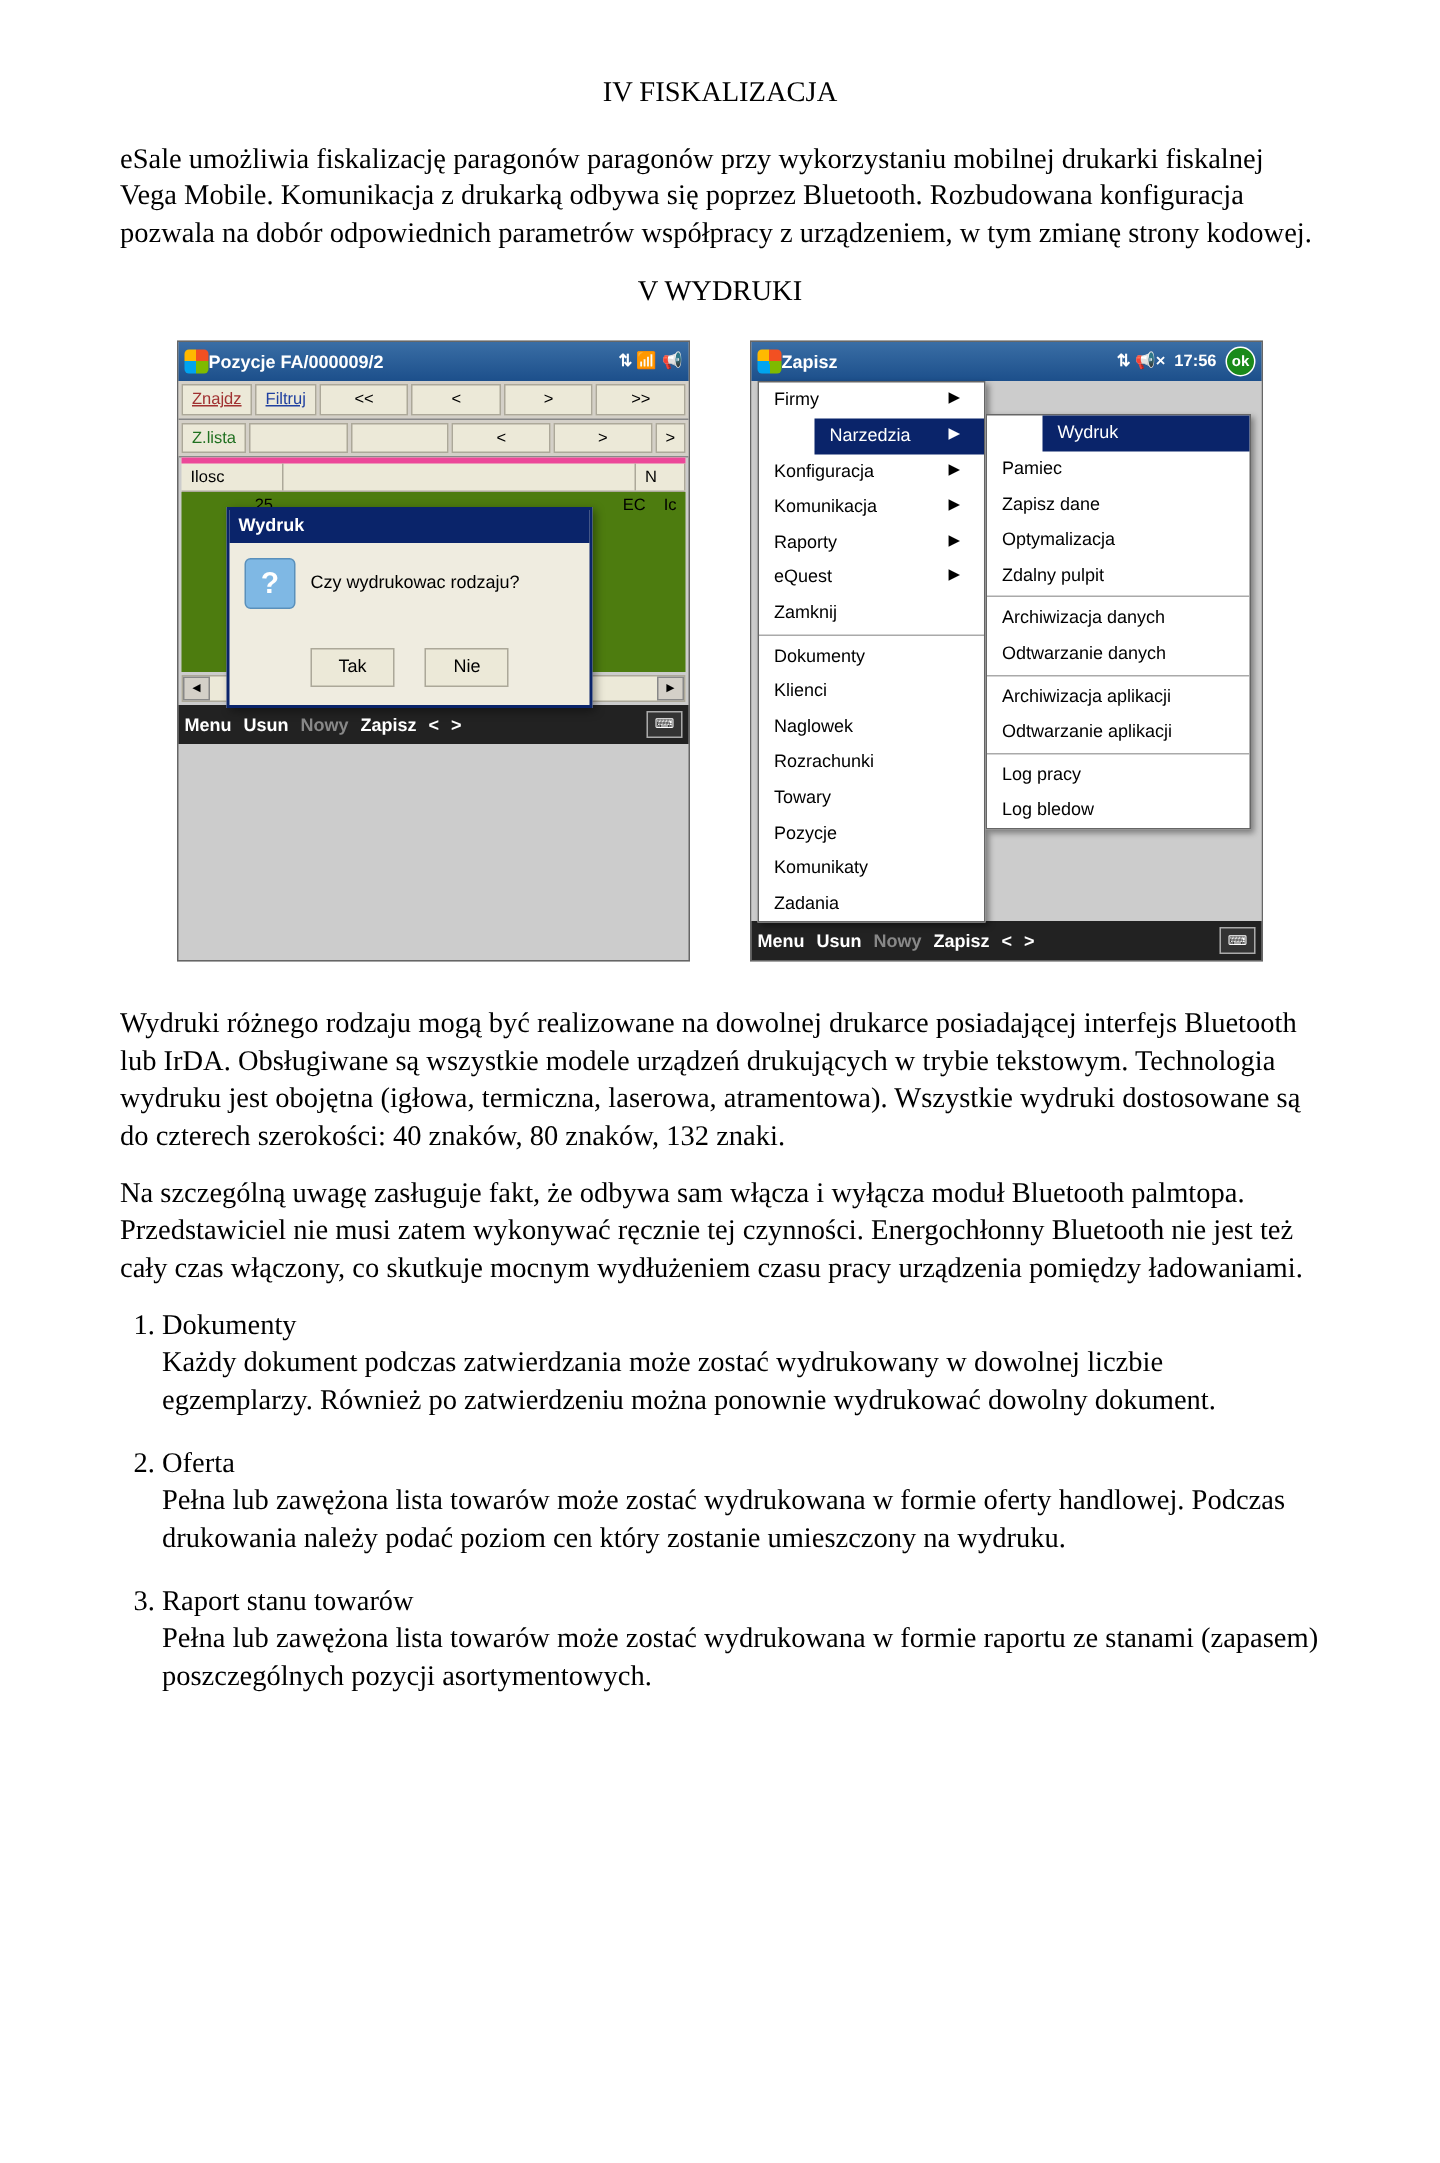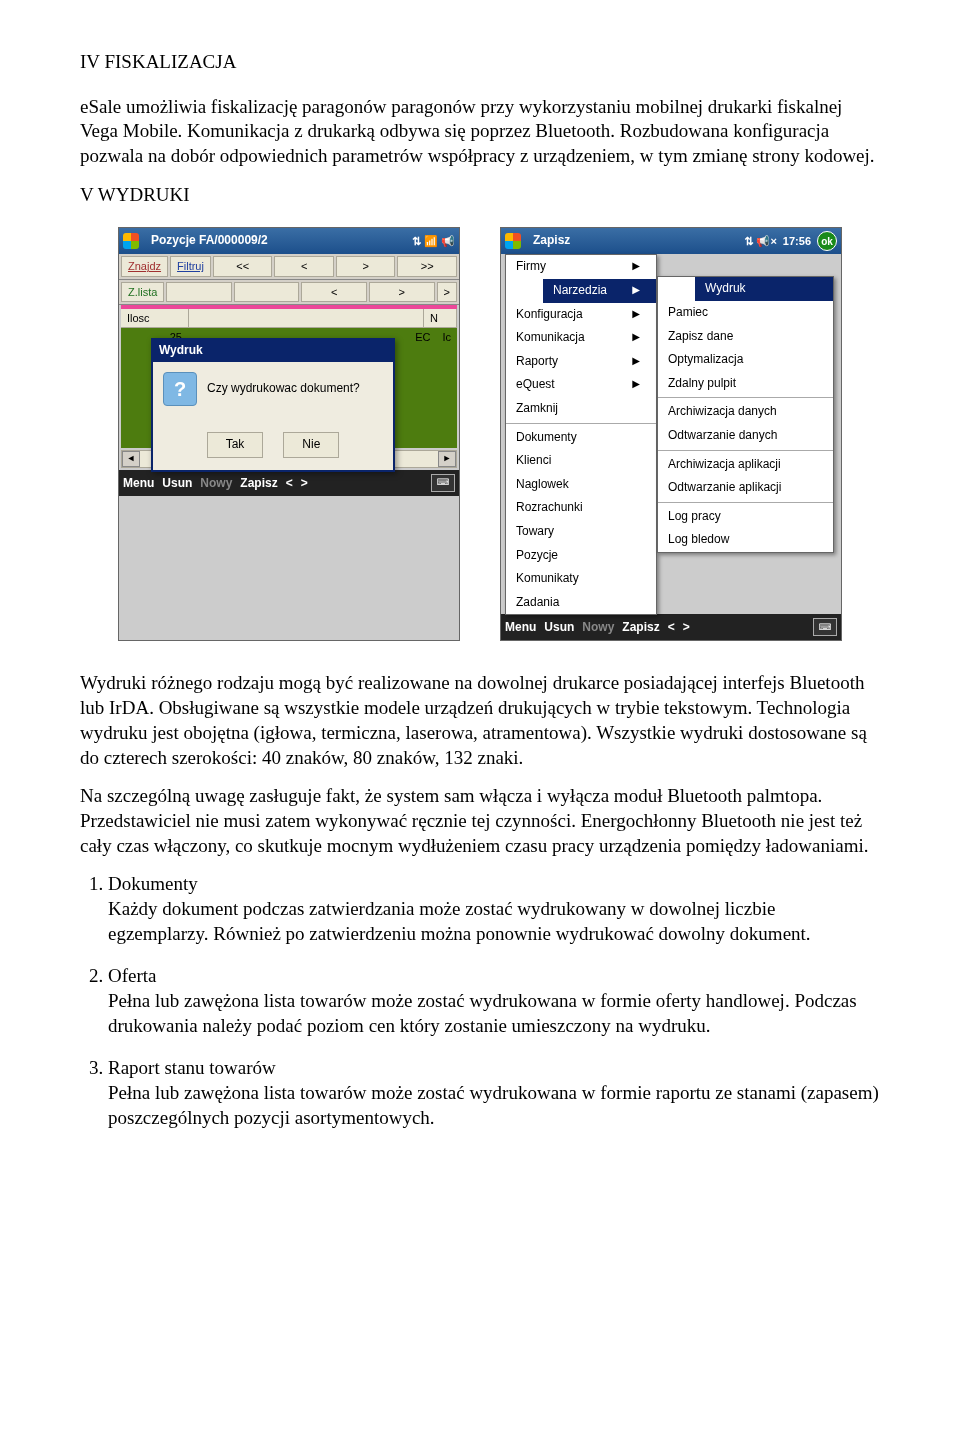--- a/index.html
+++ b/index.html
@@ -7,21 +7,21 @@
     font-size: 19px;
     line-height: 1.3;
     margin: 0;
     padding: 40px 80px;
     color: #000;
     background: #fff;
     width: 960px;
     box-sizing: border-box;
   }
   h2.section-title {
-    text-align: left;
+    text-align: center;
     font-weight: normal;
     font-size: 19px;
     margin: 10px 0 20px 0;
   }
   p { margin: 14px 0 14px 0; }
   .screenshots {
     display: flex;
     justify-content: center;
     gap: 40px;
     margin: 20px 0 30px 0;
@@ -38,22 +38,22 @@
     background: linear-gradient(#3a6ea5, #1c4f8b);
     color: #fff;
     display: flex;
     align-items: center;
     height: 26px;
     padding: 0 4px;
     font-weight: bold;
   }
   .pda .titlebar .start {
     display: inline-flex;
-    align-items: flex-start;
-    gap: 12px;
+    align-items: flex-end;
+    gap: 0;
   }
   .pda .titlebar .flag {
     width: 16px; height: 16px; border-radius: 3px;
     background: conic-gradient(#f25022 0 25%, #7fba00 0 50%, #00a4ef 0 75%, #ffb900 0 100%);
   }
   .pda .titlebar .spacer { flex: 1; }
   .pda .titlebar .icons { display: flex; gap: 6px; align-items: center; font-size: 11px; }
   .pda .titlebar .ok {
     background:#1a8a1a; border:1px solid #fff; border-radius:50%;
     width:18px; height:18px; display:flex; align-items:center; justify-content:center;
@@ -259,21 +259,21 @@
       <div class="row">
         <div class="cell" style="width:55px;text-align:right">25</div>
         <div class="cell" style="flex:1"></div>
         <div class="cell">EC</div>
         <div class="cell">Ic</div>
       </div>
       <div class="dialog">
         <div class="dlg-title">Wydruk</div>
         <div class="dlg-body">
           <div class="dlg-icon">?</div>
-          <div>Czy wydrukowac dokument?</div>
+          <div>Czy wydrukowac rodzaju?</div>
         </div>
         <div class="dlg-btns">
           <div class="dbtn">Tak</div>
           <div class="dbtn">Nie</div>
         </div>
       </div>
     </div>
     <div class="scrollbar">
       <div class="arrow">◄</div>
       <div class="track"></div>
@@ -384,21 +384,21 @@
       <span class="bb-item">&lt;</span>
       <span class="bb-item">&gt;</span>
       <span class="spacer"></span>
       <span class="kbd">⌨</span>
     </div>
   </div>
 
 </div>
 
 <p>Wydruki różnego rodzaju mogą być realizowane na dowolnej drukarce posiadającej interfejs Bluetooth lub IrDA. Obsługiwane są wszystkie modele urządzeń drukujących w trybie tekstowym. Technologia wydruku jest obojętna (igłowa, termiczna, laserowa, atramentowa). Wszystkie wydruki dostosowane są do czterech szerokości: 40 znaków, 80 znaków, 132 znaki.</p>
-<p>Na szczególną uwagę zasługuje fakt, że system sam włącza i wyłącza moduł Bluetooth palmtopa. Przedstawiciel nie musi zatem wykonywać ręcznie tej czynności. Energochłonny Bluetooth nie jest też cały czas włączony, co skutkuje mocnym wydłużeniem czasu pracy urządzenia pomiędzy ładowaniami.</p>
+<p>Na szczególną uwagę zasługuje fakt, że odbywa sam włącza i wyłącza moduł Bluetooth palmtopa. Przedstawiciel nie musi zatem wykonywać ręcznie tej czynności. Energochłonny Bluetooth nie jest też cały czas włączony, co skutkuje mocnym wydłużeniem czasu pracy urządzenia pomiędzy ładowaniami.</p>
 
 <ol class="doc-list" id="doclist">
     <li>
       <div>Dokumenty</div>
       <div>Każdy dokument podczas zatwierdzania może zostać wydrukowany w dowolnej liczbie egzemplarzy. Również po zatwierdzeniu można ponownie wydrukować dowolny dokument.</div>
     </li>
     <li>
       <div>Oferta</div>
       <div>Pełna lub zawężona lista towarów może zostać wydrukowana w formie oferty handlowej. Podczas drukowania należy podać poziom cen który zostanie umieszczony na wydruku.</div>
     </li>

